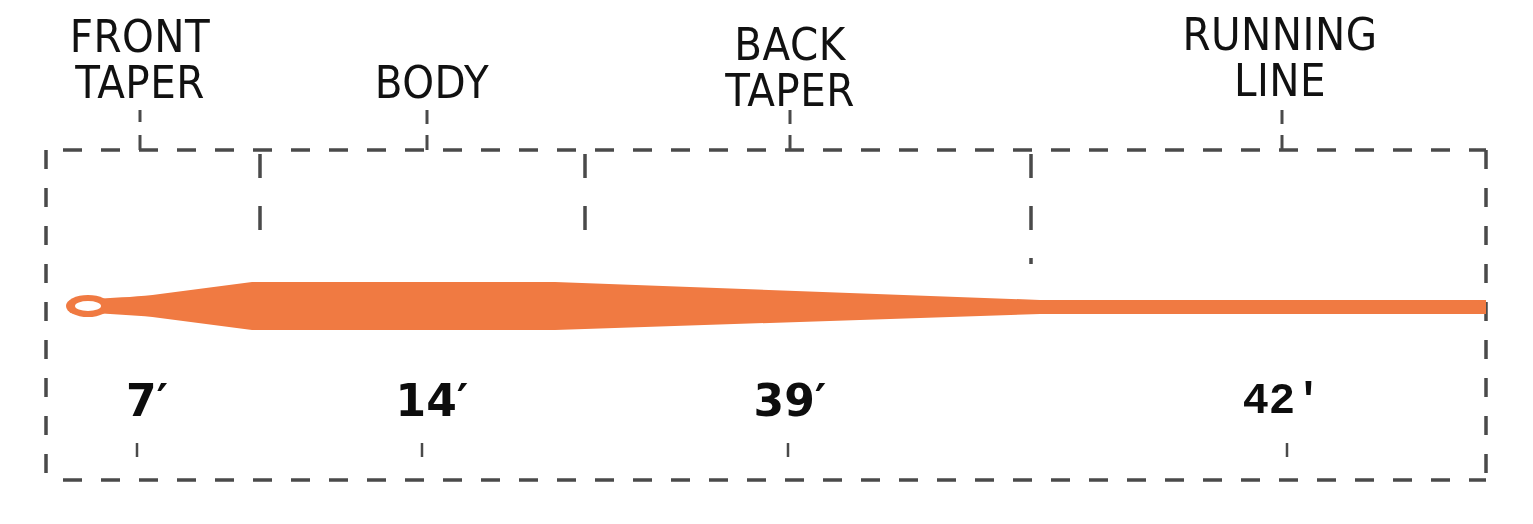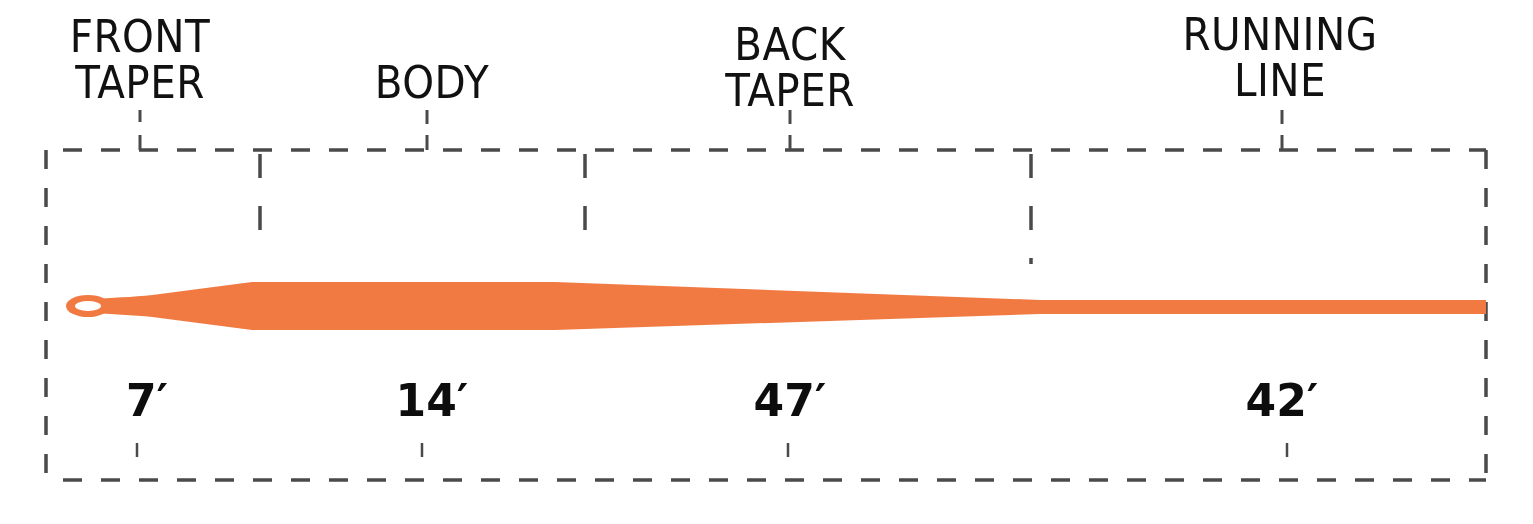--- a/index.html
+++ b/index.html
@@ -67,14 +67,14 @@
 <div class="label" style="left:40px; top:14px; width:200px;">FRONT
 TAPER</div>
 <div class="label" style="left:332px; top:60px; width:200px;">BODY</div>
 <div class="label" style="left:690px; top:22px; width:200px;">BACK
 TAPER</div>
 <div class="label" style="left:1140px; top:12px; width:280px;">RUNNING
 LINE</div>
 
 <div class="num" style="left:97px; top:378px; width:100px;">7′</div>
 <div class="num" style="left:372px; top:378px; width:120px;">14′</div>
-<div class="num" style="left:730px; top:378px; width:120px;">47′</div>
-<div class="num" style="left:1222px; top:378px; width:120px;">42′</div>
+<div class="num" style="left:730px; top:378px; width:120px;">39′</div>
+<div class="num" style="left:1222px; top:378px; width:120px;font-family:Liberation Mono, monospace;">42′</div>
 
 </body></html>

